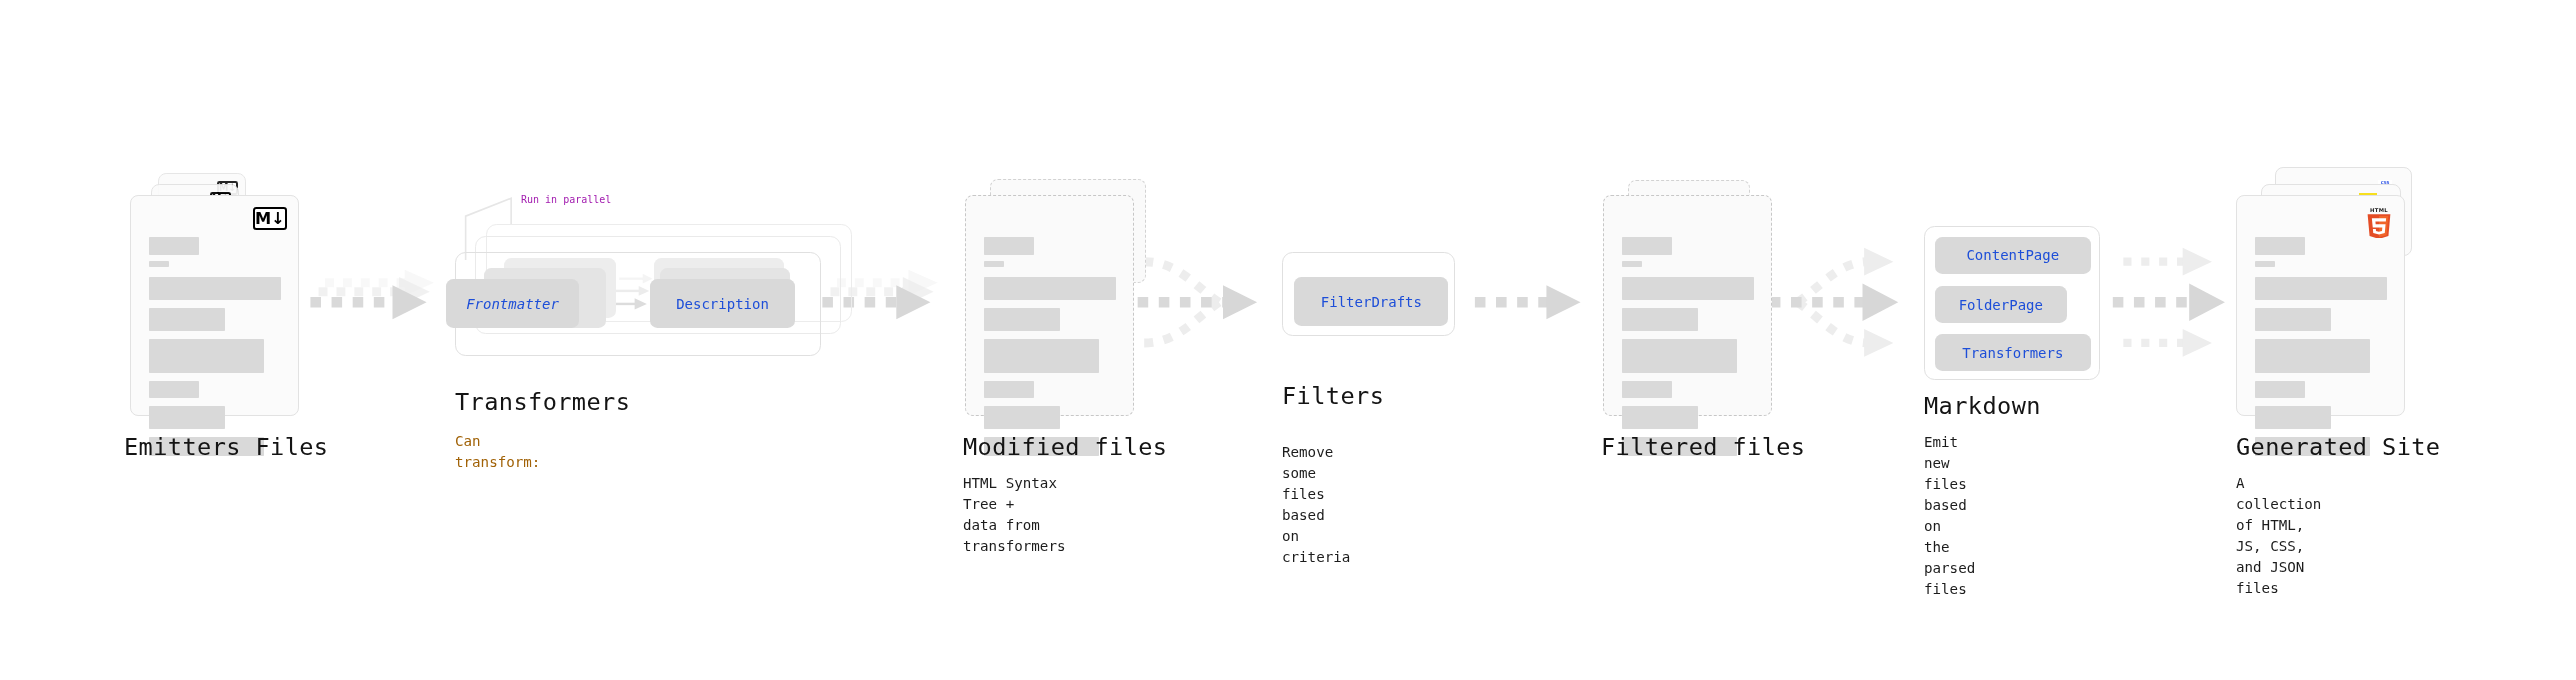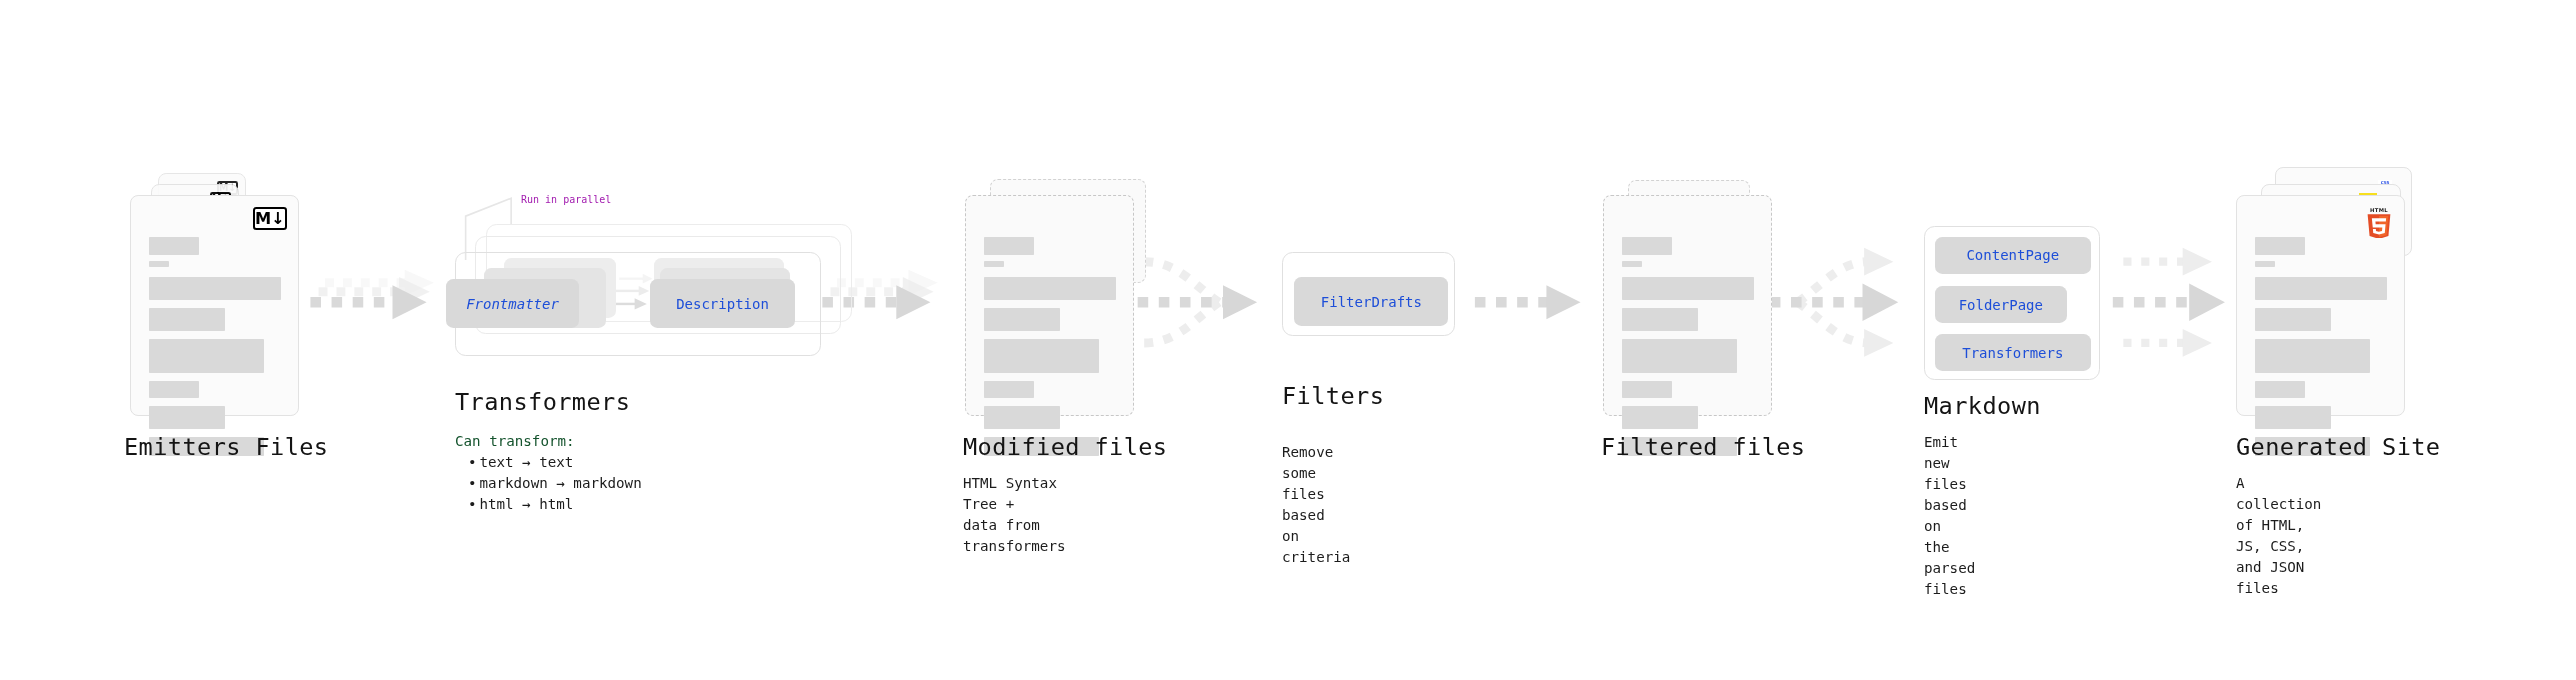--- a/index.html
+++ b/index.html
@@ -36,21 +36,21 @@
     font-family: "DejaVu Sans Mono", "Liberation Mono", monospace;
     font-size: 14.2px;
     line-height: 21px;
     color: #1c1c1c;
     white-space: pre-line;
   }
   .stage-desc-lead {
     font-family: "DejaVu Sans Mono", "Liberation Mono", monospace;
     font-size: 14.2px;
     line-height: 21px;
-    color: #14532d;
+    color: #a16207;
   }
   ul.bullets {
     margin: 0;
     padding: 0 0 0 13px;
     list-style: none;
   }
   ul.bullets li {
     font-family: "DejaVu Sans Mono", "Liberation Mono", monospace;
     font-size: 14.2px;
     line-height: 21px;
@@ -329,25 +329,20 @@
     <div class="chip" style="left:650px;top:279px;width:145px;height:49px;">
       <span>Description</span>
     </div>
 
     <div class="parallel-label" style="left:521px;top:194px;">Run in parallel</div>
 
     <div class="abs stage-title" style="left:455px;top:388px;">Transformers</div>
 
     <div class="abs" style="left:455px;top:431px;">
       <div class="stage-desc-lead">Can transform:</div>
-      <ul class="bullets">
-        <li>text → text</li>
-        <li>markdown → markdown</li>
-        <li>html → html</li>
-      </ul>
     </div>
   </div>
 
   <div class="abs" style="left:0;top:0;">
 
     <div class="doc dashed" style="left:990px;top:179px;width:156px;height:104px;border-color:#d2d2d2;"></div>
 
     <div class="doc dashed" style="left:965px;top:195px;width:169px;height:221px;">
       <div class="doc-body" style="left:18px;right:18px;top:41px;">
         <div class="bar" style="width:50px;height:18px;margin-bottom:5.7px;"></div>

